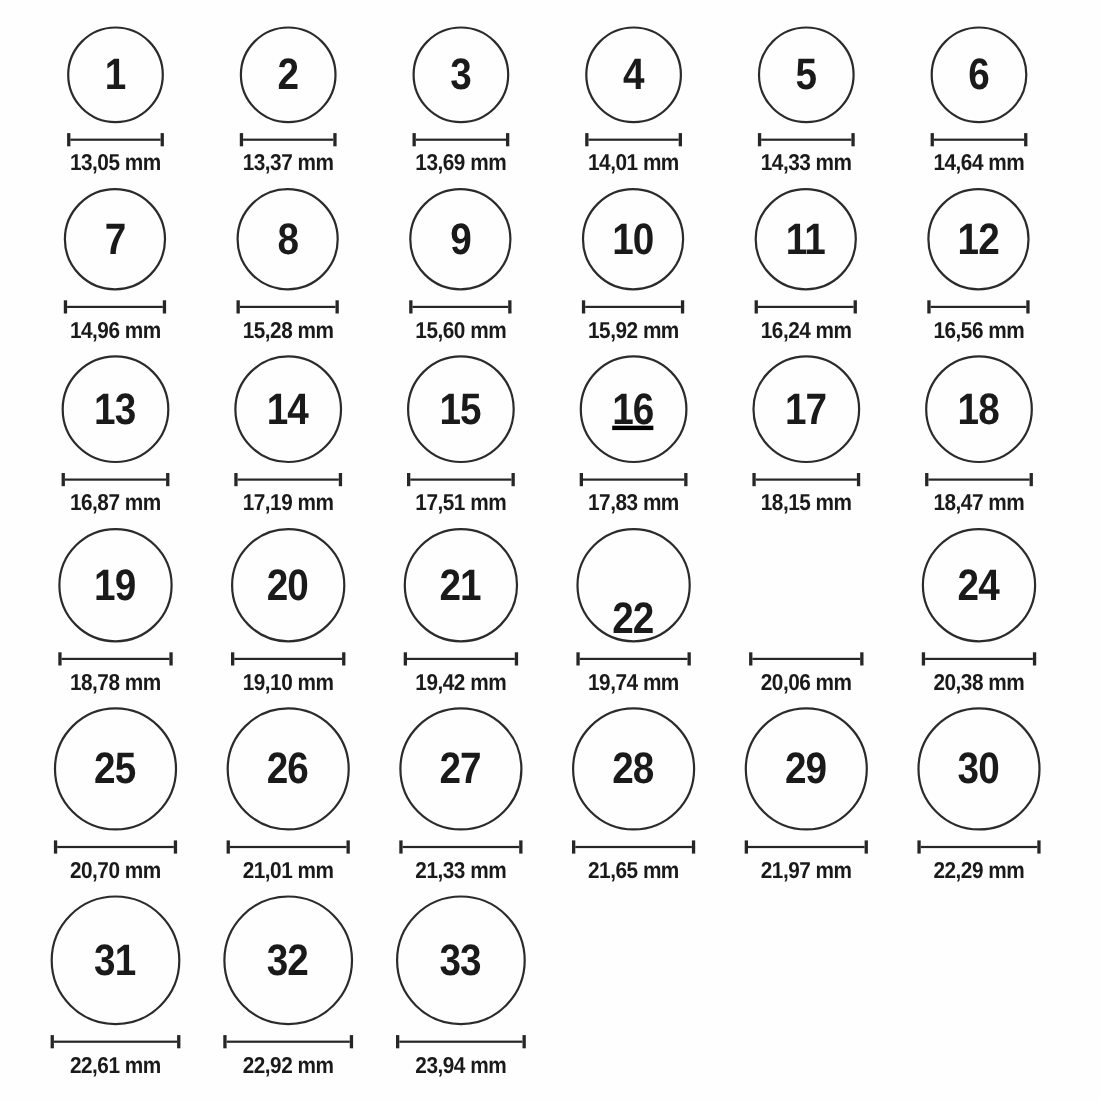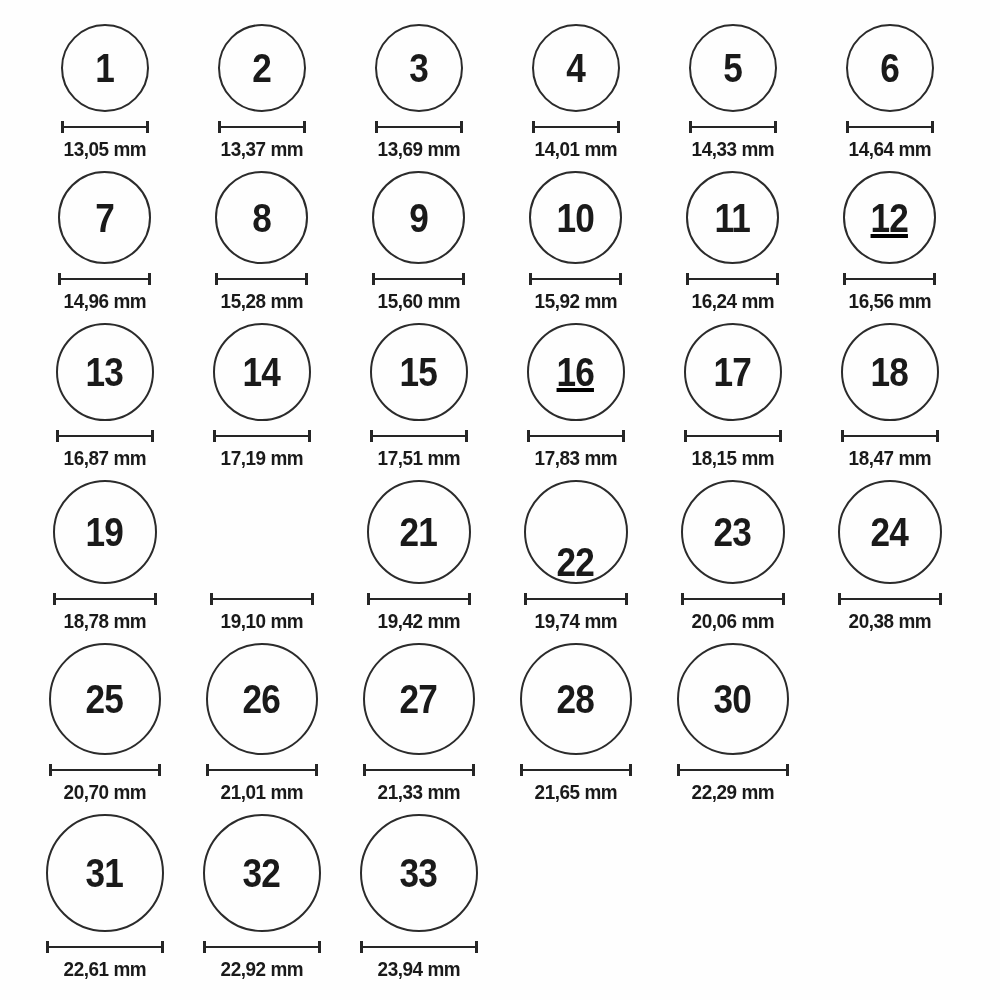--- a/index.html
+++ b/index.html
@@ -154,21 +154,21 @@
     <span class="dia-label">15,92 mm</span>
   </div>
       <div class="cell">
     <div class="circle" style="width: 93px; height: 93px;">
       <span class="num">11</span>
     </div>
     <div class="measure" style="width: 93px;"></div>
     <span class="dia-label">16,24 mm</span>
   </div>
       <div class="cell">
-    <div class="circle" style="width: 93px; height: 93px; text-decoration: underline;">
+    <div class="circle" style="width: 93px; height: 93px;">
       <span class="num">12</span>
     </div>
     <div class="measure" style="width: 93px;"></div>
     <span class="dia-label">16,56 mm</span>
   </div>
     </div>
     <div class="row">
       <div class="cell">
     <div class="circle" style="width: 98px; height: 98px;">
       <span class="num">13</span>
@@ -214,41 +214,41 @@
     </div>
     <div class="row">
       <div class="cell">
     <div class="circle" style="width: 104px; height: 104px;">
       <span class="num">19</span>
     </div>
     <div class="measure" style="width: 104px;"></div>
     <span class="dia-label">18,78 mm</span>
   </div>
       <div class="cell">
+    <div class="circle" style="width: 104px; height: 104px;">
+      <span class="num">20</span>
+    </div>
     <div class="measure" style="width: 104px;"></div>
     <span class="dia-label">19,10 mm</span>
   </div>
       <div class="cell">
     <div class="circle" style="width: 104px; height: 104px;">
       <span class="num">21</span>
     </div>
     <div class="measure" style="width: 104px;"></div>
     <span class="dia-label">19,42 mm</span>
   </div>
       <div class="cell">
     <div class="circle" style="width: 104px; height: 104px; align-items: flex-end;">
       <span class="num">22</span>
     </div>
     <div class="measure" style="width: 104px;"></div>
     <span class="dia-label">19,74 mm</span>
   </div>
       <div class="cell">
-    <div class="circle" style="width: 104px; height: 104px;">
-      <span class="num">23</span>
-    </div>
     <div class="measure" style="width: 104px;"></div>
     <span class="dia-label">20,06 mm</span>
   </div>
       <div class="cell">
     <div class="circle" style="width: 104px; height: 104px;">
       <span class="num">24</span>
     </div>
     <div class="measure" style="width: 104px;"></div>
     <span class="dia-label">20,38 mm</span>
   </div>
@@ -277,20 +277,27 @@
   </div>
       <div class="cell">
     <div class="circle" style="width: 112px; height: 112px;">
       <span class="num">28</span>
     </div>
     <div class="measure" style="width: 112px;"></div>
     <span class="dia-label">21,65 mm</span>
   </div>
       <div class="cell">
     <div class="circle" style="width: 112px; height: 112px;">
+      <span class="num">29</span>
+    </div>
+    <div class="measure" style="width: 112px;"></div>
+    <span class="dia-label">21,97 mm</span>
+  </div>
+      <div class="cell">
+    <div class="circle" style="width: 112px; height: 112px;">
       <span class="num">30</span>
     </div>
     <div class="measure" style="width: 112px;"></div>
     <span class="dia-label">22,29 mm</span>
   </div>
     </div>
     <div class="row">
       <div class="cell">
     <div class="circle" style="width: 118px; height: 118px;">
       <span class="num">31</span>

